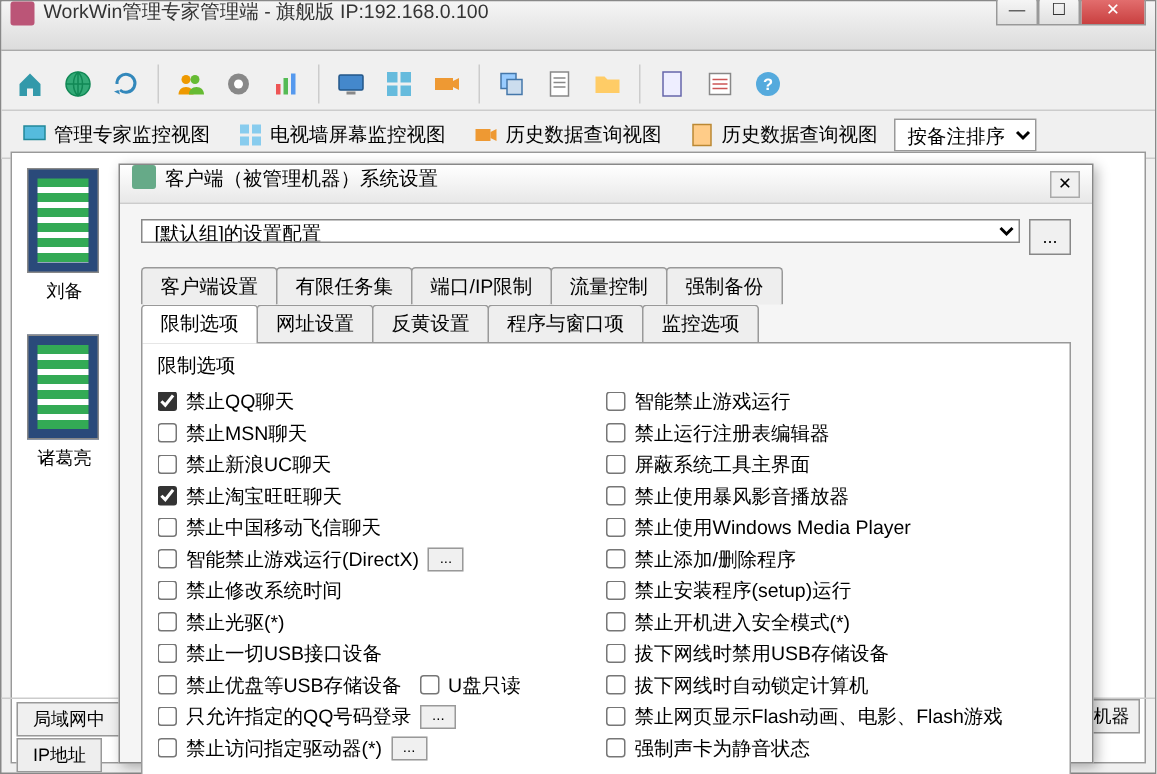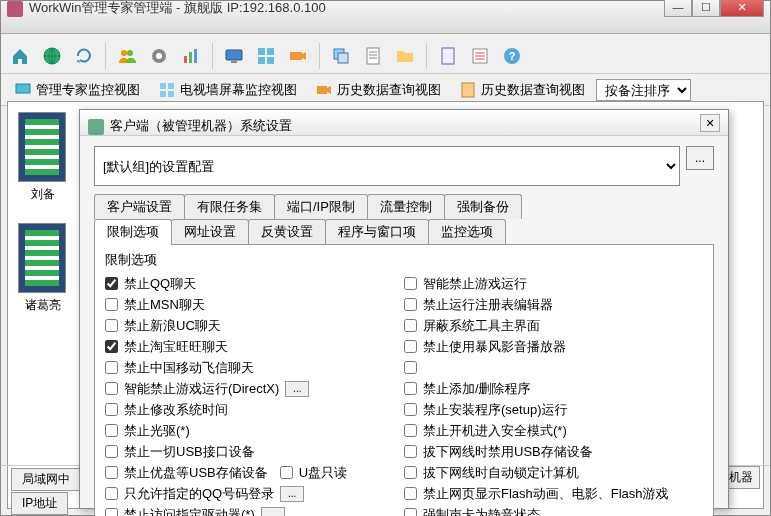--- a/index.html
+++ b/index.html
@@ -33,27 +33,27 @@
 .thumb-img { width: 48px; height: 70px; background: #2a4a7a; border: 1px solid #888; position: relative; }
 .thumb-img::after { content: ''; position: absolute; inset: 6px; background: repeating-linear-gradient(#3a5, #3a5 6px, #fff 6px, #fff 10px); }
 .thumb-label { font-size: 12px; text-align: center; margin-top: 4px; }
 
 .bottom-bar { position: absolute; bottom: 0; left: 0; right: 0; height: 50px; border-top: 1px solid #ccc; }
 .btab { position: absolute; bottom: 24px; left: 10px; border: 1px solid #999; background: #f0f0f0; padding: 2px 10px; font-size: 12px; }
 .btab2 { position: absolute; bottom: 0; left: 10px; border: 1px solid #999; background: #eee; padding: 2px 10px; font-size: 12px; }
 
 
 .dialog { position: absolute; top: 108px; left: 78px; width: 650px; height: 400px; background: #f5f5f5; border: 1px solid #888; box-shadow: 2px 2px 8px rgba(0,0,0,0.3); font-size: 13px; }
-.dlg-title { height: 26px; background: linear-gradient(#fff,#e8e8e8); display: flex; align-items: flex-end; padding: 0 8px; font-size: 13px; border-bottom: 1px solid #ccc; }
+.dlg-title { height: 26px; background: linear-gradient(#fff,#e8e8e8); display: flex; align-items: flex-start; padding: 0 8px; font-size: 13px; border-bottom: 1px solid #ccc; }
 .dlg-title .di { width: 16px; height: 16px; background: #6a8; margin-right: 6px; border-radius: 2px; }
 .dlg-close { position: absolute; right: 8px; top: 4px; width: 20px; height: 18px; border: 1px solid #aaa; background: #f0f0f0; font-size: 11px; text-align: center; line-height: 16px; cursor: pointer; }
 
 .dlg-body { padding: 10px 14px; }
 .config-row { display: flex; gap: 6px; margin-bottom: 8px; }
-.config-select { flex: 1; height: 40px; border: 1px solid #888; background: #fff; font-size: 13px; padding: 0 4px; }
+.config-select { flex: 1; height: 16px; border: 1px solid #888; background: #fff; font-size: 13px; padding: 0 4px; }
 .config-btn { width: 28px; height: 24px; border: 1px solid #888; background: #f0f0f0; font-size: 12px; cursor: pointer; }
 
 .tabs { }
 .tabrow { display: flex; border-bottom: 0; }
 .tab { padding: 3px 12px; border: 1px solid #999; border-bottom: none; background: #eee; font-size: 13px; cursor: pointer; margin-right: -1px; border-radius: 3px 3px 0 0; position: relative; }
 .tab.active { background: #fff; z-index: 2; }
 .tabrow2 { display: flex; }
 .tabrow2 .tab:first-child.active::after { content:''; position:absolute; bottom:-1px; left:0; right:0; height:1px; background:#fff; }
 
 .tab-content { border: 1px solid #999; background: #fff; padding: 6px 10px; height: 292px; overflow: hidden; }
@@ -340,20 +340,21 @@
                 <div class="opt-row">
                   <input type="checkbox" class="cb" style="">
                   <span class="opt-label">屏蔽系统工具主界面</span>
                 </div>
                 <div class="opt-row">
                   <input type="checkbox" class="cb" style="">
                   <span class="opt-label">禁止使用暴风影音播放器</span>
                 </div>
                 <div class="opt-row">
                   <input type="checkbox" class="cb" style="">
+                  <span class="opt-label">禁止使用Windows Media Player</span>
                 </div>
                 <div class="opt-row">
                   <input type="checkbox" class="cb" style="">
                   <span class="opt-label">禁止添加/删除程序</span>
                 </div>
                 <div class="opt-row">
                   <input type="checkbox" class="cb" style="">
                   <span class="opt-label">禁止安装程序(setup)运行</span>
                 </div>
                 <div class="opt-row">

